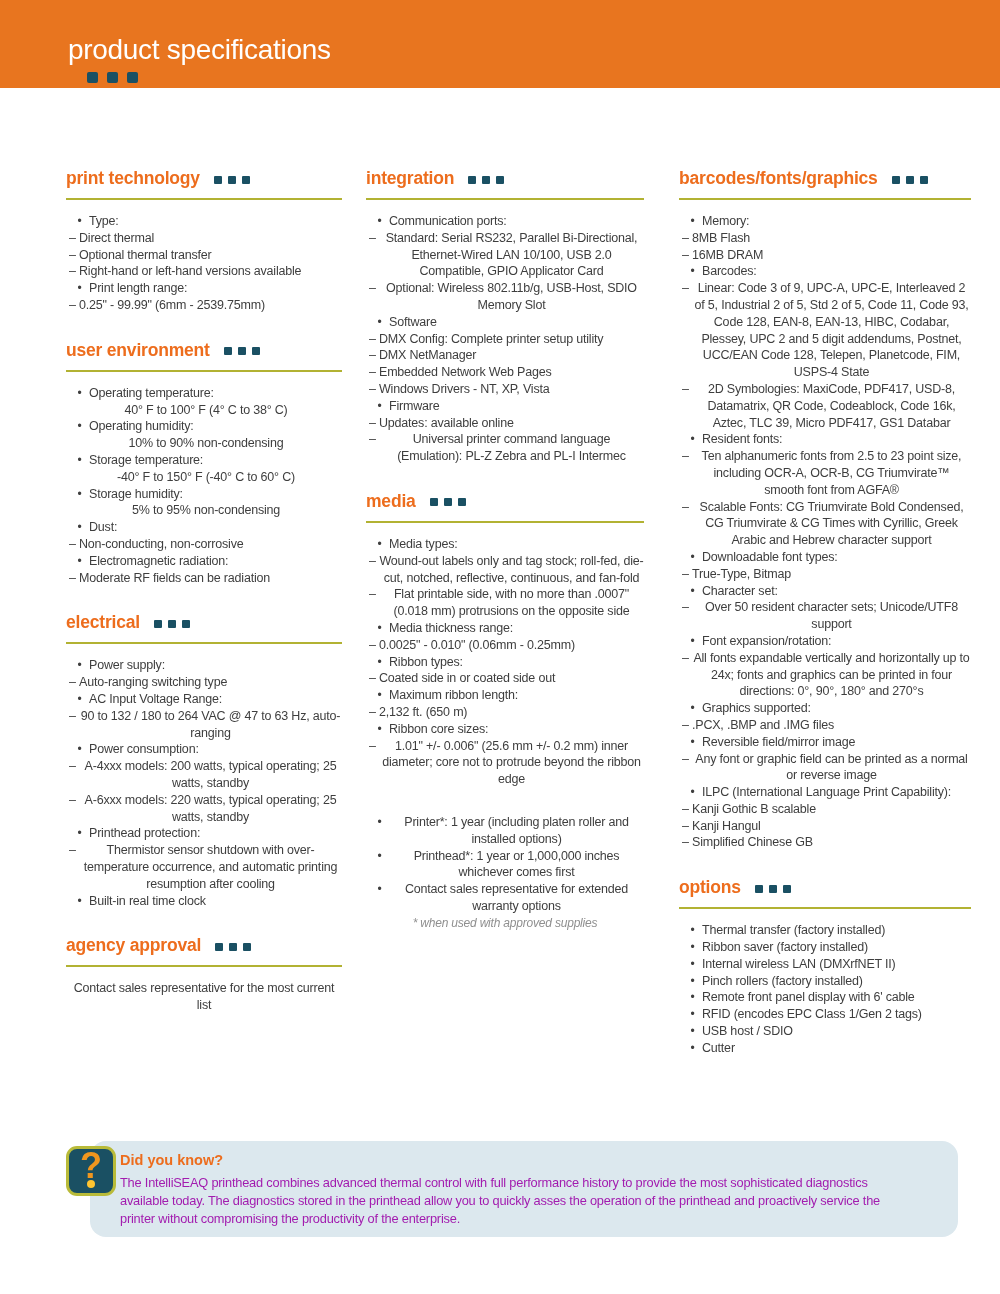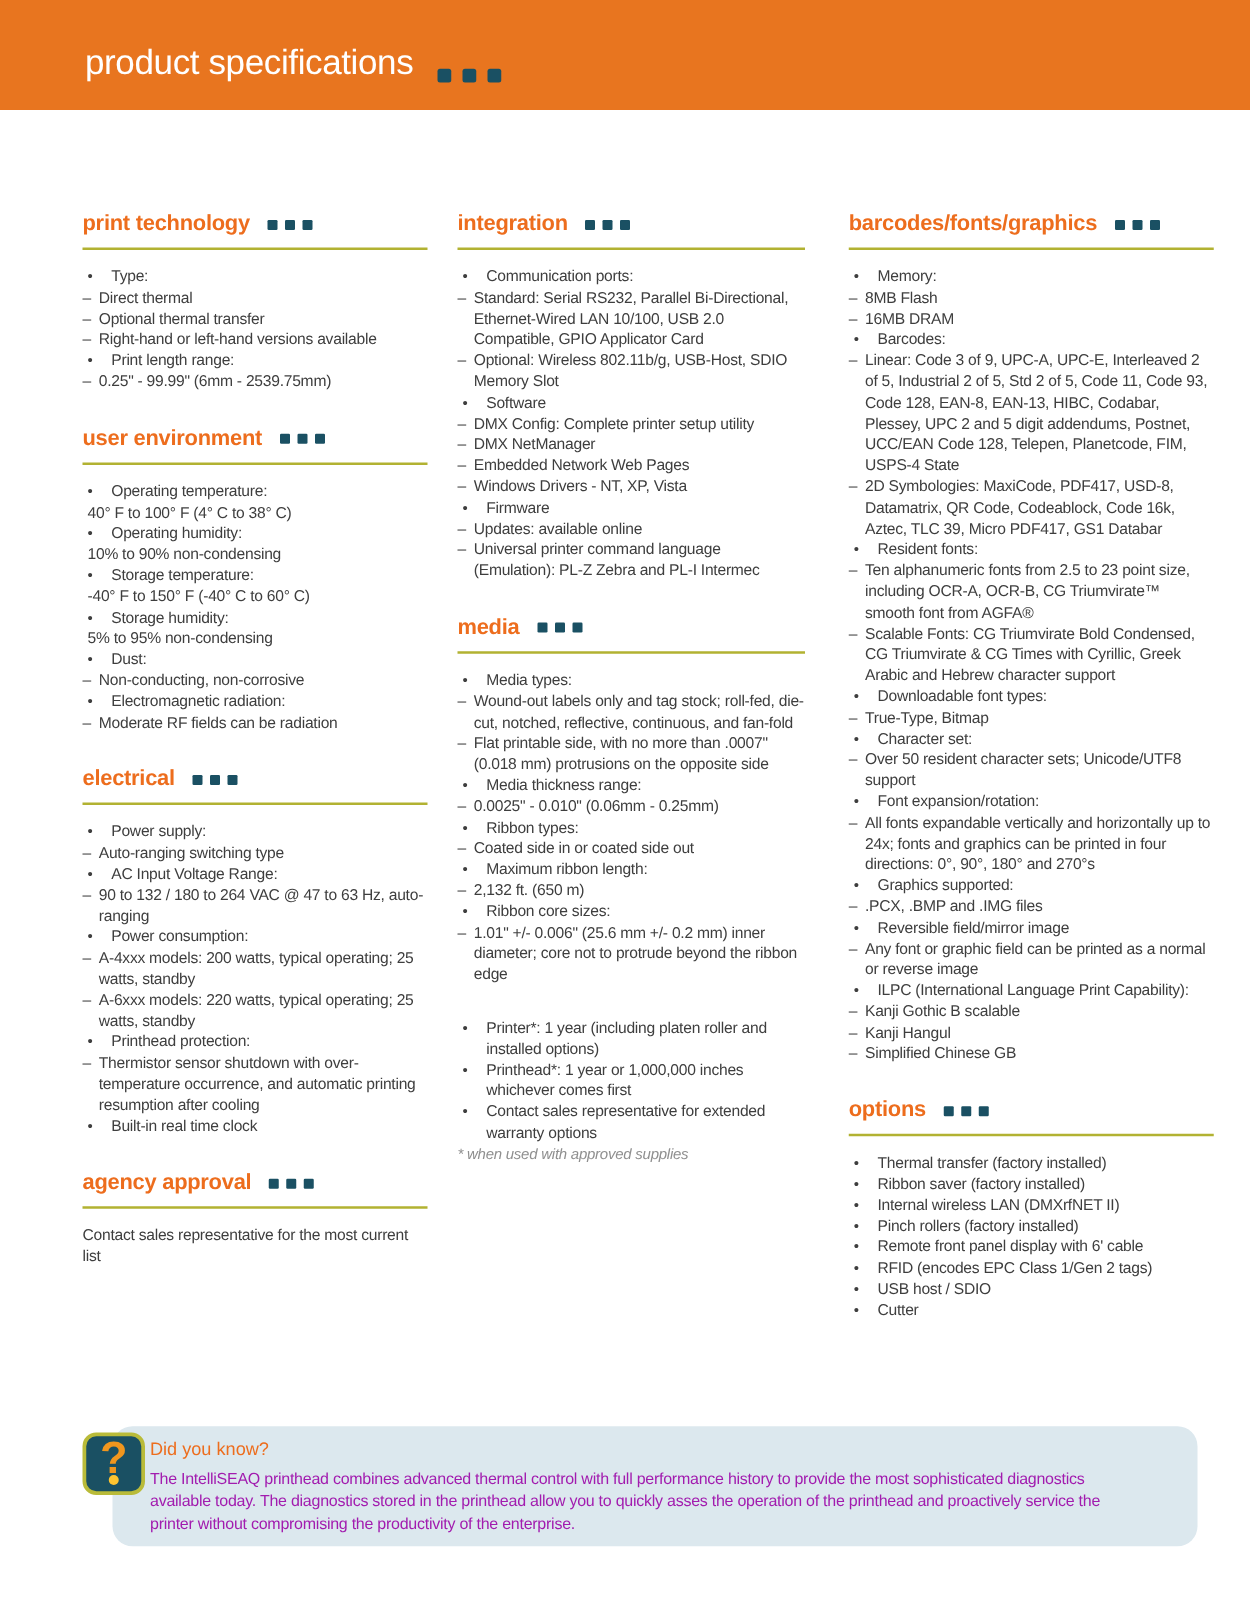--- a/index.html
+++ b/index.html
@@ -10,31 +10,31 @@
     overflow:hidden;
   }
   
   .top-bar{
     position:absolute;left:0;top:0;width:1000px;height:88px;
     background:var(--orange-bar,#e8751f);
   }
   .top-bar h1{
     margin:0;position:absolute;left:68px;top:34px;
     font-size:28px;font-weight:normal;color:#ffffff;letter-spacing:-0.3px;
-    display:flex;align-items:flex-end;
+    display:flex;align-items:flex-start;flex-direction:column;
   }
   .squares{display:inline-flex;align-items:center;}
   .squares i{
     display:inline-block;background:var(--teal,#1a5063);
     width:8px;height:8px;margin-left:6px;border-radius:1px;
   }
   .squares.lg i{width:11px;height:11px;margin-left:9px;border-radius:2px;}
   .top-bar .squares{margin-left:10px;margin-top:6px;}
   
-  .col{position:absolute;top:168px;}
+  .col{position:absolute;top:168px;text-align:center;}
   #col1{left:66px;width:276px;}
   #col2{left:366px;width:278px;}
   #col3{left:660px;width:292px;margin-left:19px;}
   .spec-section{margin:0 0 26px 0;}
   .sec-head{
     margin:0 0 13px 0;padding:0 0 9px 0;
     border-bottom:2px solid var(--olive,#b2b232);
     font-size:17.5px;font-weight:bold;color:var(--orange-heading,#ed6d1d);
     letter-spacing:-0.2px;display:flex;align-items:center;
   }
@@ -49,21 +49,21 @@
   .it-c{margin-left:19px;padding-left:4px;}
   .it-p{margin:0;}
   .it-f{color:#8f8f8f;font-style:italic;margin-top:14px;font-size:12px;}
   
   .note-box{
     position:absolute;left:90px;top:1141px;width:868px;height:96px;
     background:var(--note-bg,#dce8ee);border-radius:16px;
   }
   .note-title{
     position:absolute;left:30px;top:11px;
-    font-size:14.5px;font-weight:normal;color:var(--orange-heading,#ed6d1d);
+    font-size:14.5px;font-weight:bold;color:var(--orange-heading,#ed6d1d);
   }
   .note-text{
     position:absolute;left:30px;top:33px;width:778px;
     font-size:12.8px;line-height:18px;color:#a21caf;letter-spacing:-0.2px;
   }
   .note-icon{
     position:absolute;left:66px;top:1146px;width:44px;height:44px;
     background:var(--teal,#1a5063);
     border:3px solid var(--icon-border,#b9bb39);border-radius:11px;
   }

